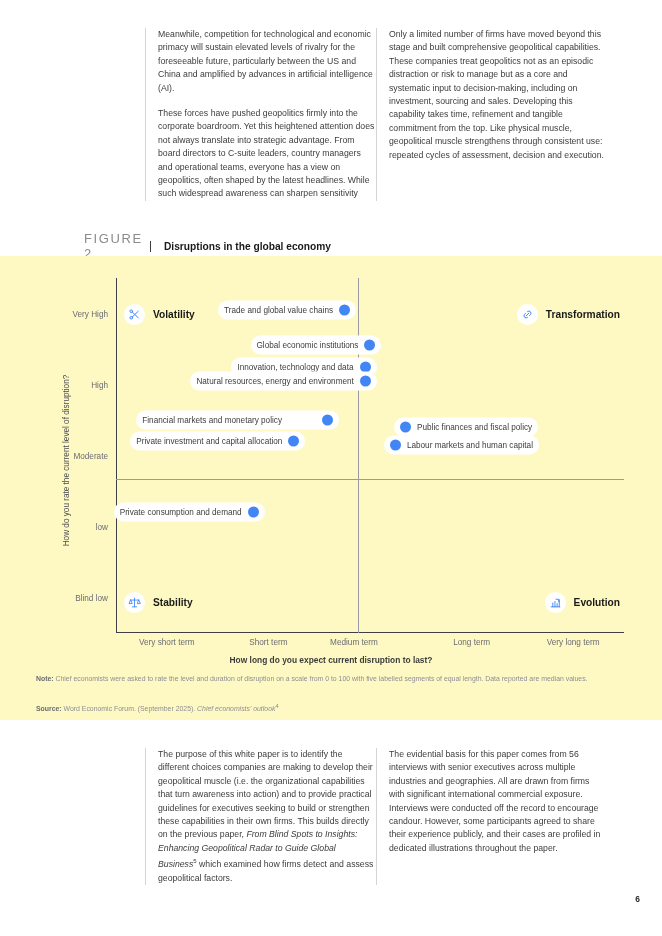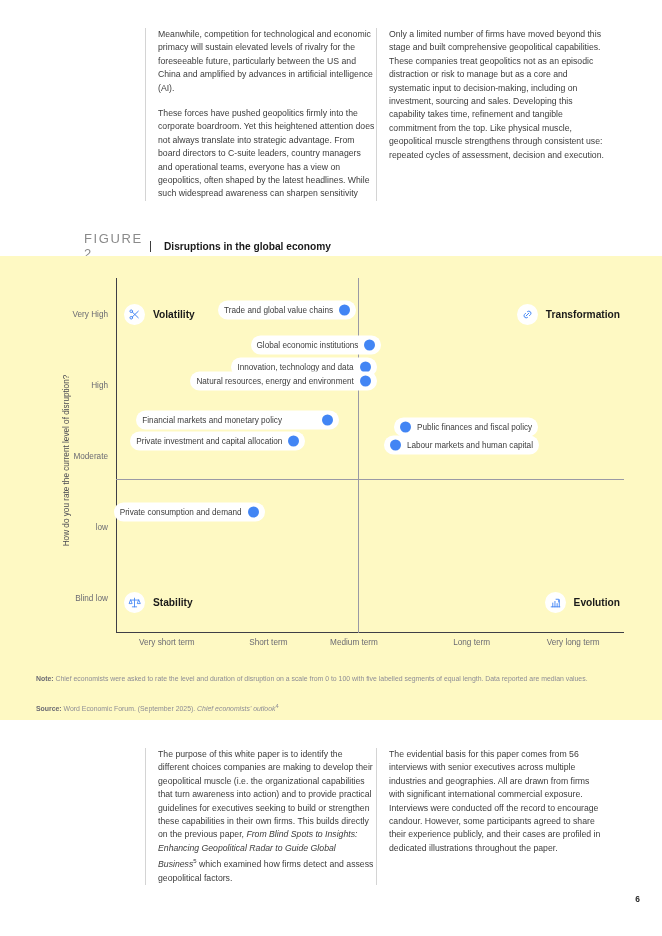--- a/index.html
+++ b/index.html
@@ -318,20 +318,21 @@
         </div>
     </div>
 
     <div class="xlabels" id="xlabels">
         <div class="xtick" style="left: 50.8px;">Very short term</div>
         <div class="xtick" style="left: 152.4px;">Short term</div>
         <div class="xtick" style="left: 238px;">Medium term</div>
         <div class="xtick" style="left: 355.6px;">Long term</div>
         <div class="xtick" style="left: 457.2px;">Very long term</div>
       </div>
+    <div class="xtitle">How long do you expect current disruption to last?</div>
   </div>
 
   <div class="note">
     <b>Note:</b><span> Chief economists were asked to rate the level and duration of disruption on a scale from 0 to 100 with five labelled segments of equal length. Data reported are median values.</span>
   </div>
   <div class="source">
     <b>Source:</b><span> Word Economic Forum. (September 2025). </span><i>Chief economists' outlook</i><sup>4</sup>
   </div>
 
   <div class="bottomblock">

